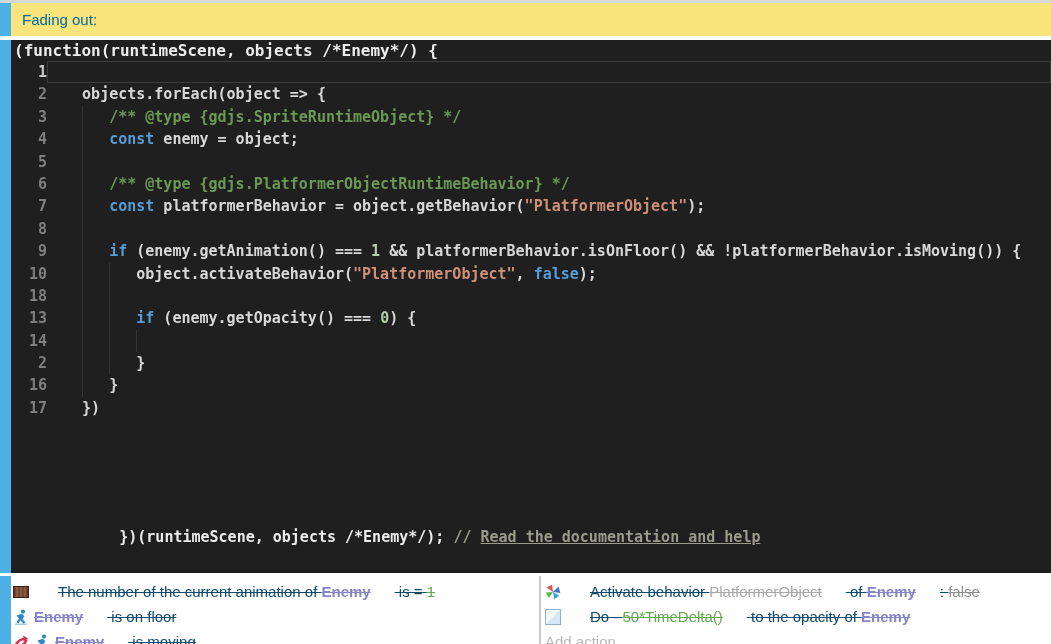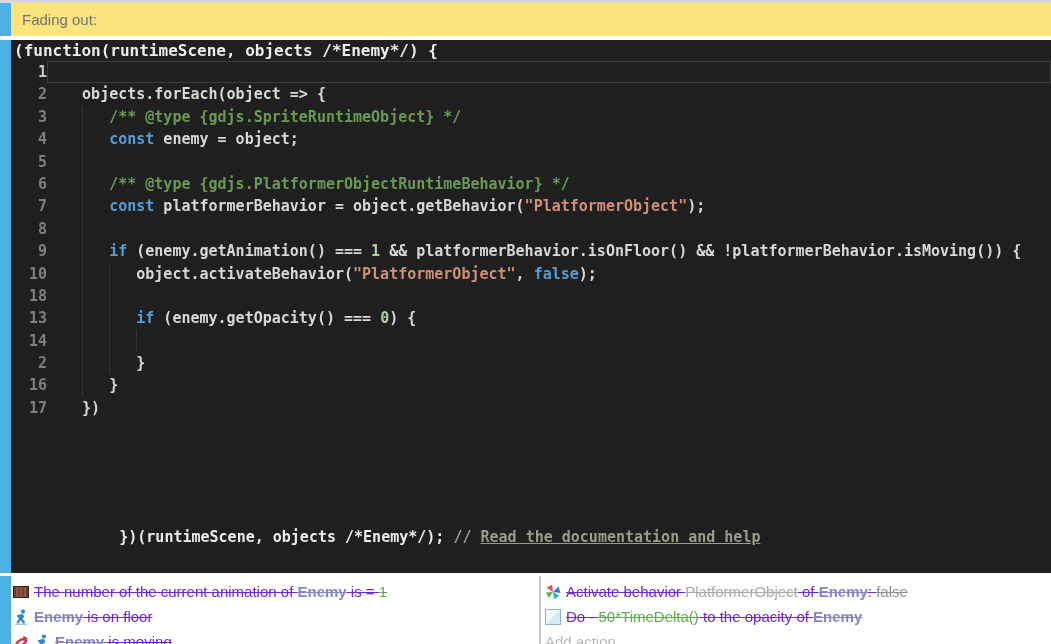--- a/index.html
+++ b/index.html
@@ -10,21 +10,21 @@
   .top-strip{height:3px;background:#d8d8d8;flex:none;}
   .sep{height:4px;background:#ffffff;flex:none;}
   .sep2{height:3px;background:#ffffff;flex:none;}
 
   .event-row{display:flex;flex-direction:row;flex:none;}
   .strip{width:11px;flex:none;background:#4DB1E5;}
 
   
   .comment-row{height:33px;}
   .comment-bar{flex:1;background:#FAE47C;display:flex;align-items:center;}
-  .comment-bar span{margin-left:11px;font-size:15px;color:#737373;}
+  .comment-bar span{margin-left:11px;font-size:15px;color:#0369a1;}
 
   
   .js-row{height:533px;border-radius:16px;}
   .editor{flex:1;background:#1F1F1F;display:flex;flex-direction:column;overflow:hidden;
           font-family:"DejaVu Sans Mono", monospace;font-weight:bold;}
   .ed-header{height:21px;line-height:21px;padding-left:3px;font-size:16px;color:#ececec;white-space:pre;}
   .code-area{flex:none;}
   .cl{display:flex;height:22.4px;line-height:22.4px;font-size:15px;}
   .ln{width:36px;flex:none;text-align:right;color:#7f7f7f;user-select:none;}
   .cl.current .ln{color:#c8c8c8;}
@@ -45,21 +45,21 @@
   .events-bottom{flex:1;display:flex;flex-direction:row;background:#ffffff;overflow:hidden;}
   .conditions{width:528px;flex:none;padding-top:3px;overflow:hidden;}
   .v-divider{width:2px;flex:none;background:#c9c9c9;}
   .actions{flex:1;padding-top:3px;padding-left:4px;overflow:hidden;}
   .ev-row{height:25px;display:flex;align-items:center;font-size:15px;white-space:pre;}
   .conditions .ev-row{padding-left:2px;}
   .icon{width:17px;height:16px;flex:none;margin-right:4px;display:inline-flex;align-items:center;}
   .icon svg{width:16px;height:16px;}
   .seg{white-space:pre;}
   .strike .seg{text-decoration:line-through;}
-  .seg-t{color:#6d28d9;}
+  .seg-t{color:#0c4a6e;margin-left:24px;}
   .seg-obj{color:#8585C7;font-weight:bold;}
   .seg-val{color:#63a84f;}
   .seg-param{color:#a9a9a9;}
   .seg-muted{color:#8f8f8f;}
   .add-link{color:#b8b8b8;cursor:pointer;}
 </style>
 </head>
 <body>
 
 <div class="screen">

